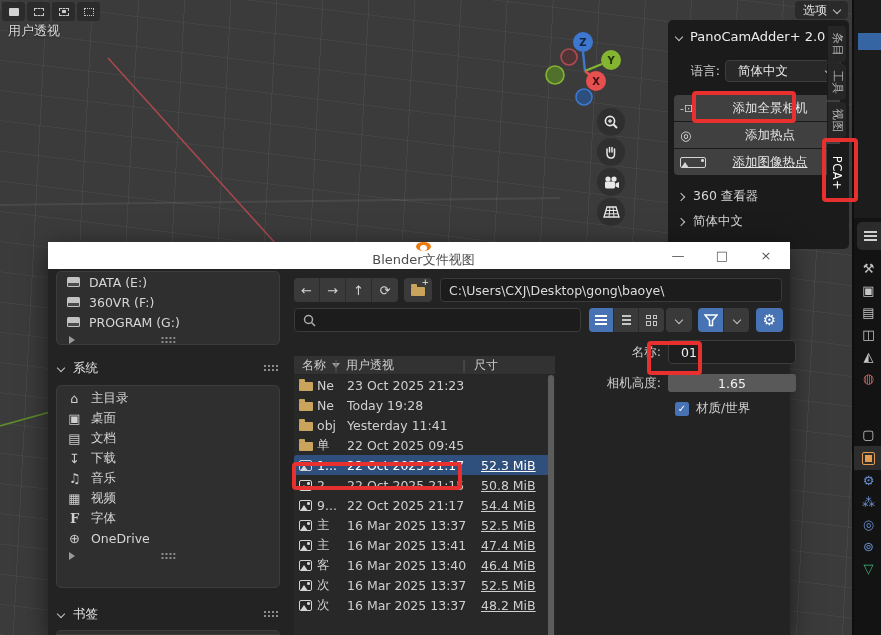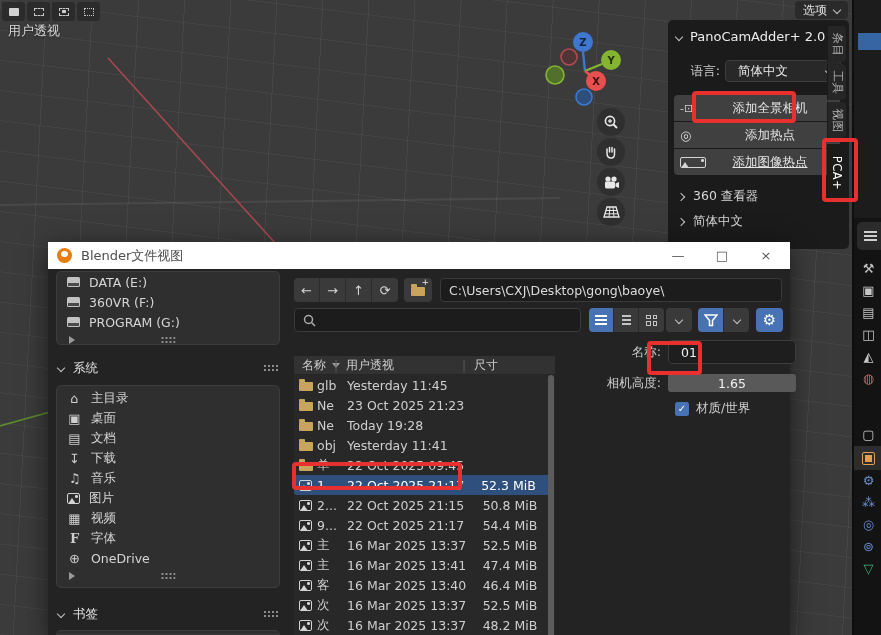--- a/index.html
+++ b/index.html
@@ -50,21 +50,21 @@
   .outliner-sel{position:absolute;left:4px;top:33px;width:25px;height:17px;background:#3665a3;}
   .props{position:absolute;left:0;top:218px;width:29px;height:417px;background:#131313;}
   .ptab-active-top{position:absolute;left:3px;top:4px;width:26px;height:28px;background:#2b2b2b;border-radius:5px 0 0 5px;display:flex;align-items:center;justify-content:center;}
   .picon{position:absolute;left:0;width:29px;height:20px;display:flex;align-items:center;justify-content:center;font-size:13px;}
   .picon.activebg{background:#2d2d2d;height:24px;}
   .obj-icon{width:13px;height:13px;border:1.5px solid #e39d50;border-radius:2px;display:flex;align-items:center;justify-content:center;}
   .obj-icon i{display:block;width:7px;height:7px;background:#e39d50;}
   .propslider{width:13px;height:10px;background:repeating-linear-gradient(#cfcfcf 0 2px, transparent 2px 4px);}
   
   .dialog{left:48px;top:242px;width:742px;height:393px;background:#232323;box-shadow:0 6px 24px rgba(0,0,0,.55);}
-  .dtitle{position:absolute;left:0;top:0;width:100%;height:27px;background:#ffffff;display:flex;align-items:center;}
+  .dtitle{position:absolute;left:0;top:0;width:100%;height:27px;background:#ffffff;display:flex;align-items:center;flex-direction:column;}
   .dlogo{width:15px;height:15px;margin-left:9px;border-radius:50%;background:#e87d0d;position:relative;}
   .dlogo::after{content:"";position:absolute;left:4px;top:3px;width:7px;height:6px;border-radius:50%;background:#fff;}
   .dtitle .ttl{margin-left:9px;font-size:13px;color:#4d4d4d;}
   .winbtn{position:absolute;top:0;width:40px;height:27px;display:flex;align-items:center;justify-content:center;color:#5a5a5a;font-size:13px;}
   
   .sbox{position:absolute;left:8px;width:224px;background:#2f2f2f;border:1px solid #3c3c3c;border-radius:5px;color:#d6d6d6;}
   .sitem{height:20px;display:flex;align-items:center;gap:9px;padding-left:10px;font-size:12.5px;}
   .sfoot{height:16px;display:flex;align-items:center;padding-left:12px;position:relative;}
   .sfoot .tri{width:0;height:0;border-left:6px solid #9a9a9a;border-top:4px solid transparent;border-bottom:4px solid transparent;transform:rotate(0deg);}
   .sfoot .grip{position:absolute;left:50%;transform:translateX(-50%);}
@@ -92,21 +92,21 @@
   .vm-grid{width:11px;height:11px;display:grid;grid-template-columns:1fr 1fr;gap:2px;}
   .vm-grid i{background:transparent;border:1.4px solid #c5c5c5;}
   .fhead{position:absolute;left:0;top:0;width:100%;height:19px;background:#323232;border-bottom:1px solid #262626;color:#cdcdcd;font-size:12px;display:flex;align-items:center;}
   .fsep{position:absolute;top:3px;color:#5a5a5a;}
   .tri-down{display:inline-block;width:0;height:0;border-left:4px solid transparent;border-right:4px solid transparent;border-top:5px solid #9e9e9e;margin-left:6px;}
   .flist{position:absolute;left:0;top:19px;width:100%;bottom:0;background:#282828;overflow:hidden;}
   .frow{height:20px;display:flex;align-items:center;font-size:12.5px;color:#cfcfcf;padding-left:5px;position:relative;}
   .frow .ic{width:18px;display:flex;justify-content:flex-start;}
   .frow .fname{width:30px;overflow:hidden;white-space:nowrap;}
   .frow .fdate{width:134px;}
-  .frow .fsize{flex:1;text-align:center;padding-right:16px;}
+  .frow .fsize{flex:1;text-align:left;padding-right:16px;text-decoration:underline;}
   .frow.sel{background:#2f4f7d;border-radius:3px;color:#fff;margin-right:3px;}
   .scrollbar{position:absolute;top:19px;right:1px;width:6px;bottom:3px;background:#1f1f1f;border-radius:3px;}
   .scrollbar i{position:absolute;left:0;top:0;width:6px;height:98%;background:#5c5c5c;border-radius:3px;}
   
   .dprops{position:absolute;left:528px;top:98px;width:235px;color:#cdcdcd;font-size:12.5px;}
   .prow{display:flex;align-items:center;margin-bottom:8px;}
   .plabel{width:92px;text-align:right;padding-right:7px;}
   .pname{width:128px;height:24px;background:#1e1e1e;border:1px solid #3c3c3c;border-radius:4px;display:flex;align-items:center;padding-left:12px;color:#f0f0f0;}
   .cursorbar{display:inline-block;width:1.5px;height:14px;background:#4aa3ff;margin-left:1px;}
   .pslider{width:128px;height:18px;background:#595959;border-radius:3px;display:flex;align-items:center;justify-content:center;color:#f2f2f2;}
@@ -327,24 +327,20 @@
           </div>
           <div class="sitem">
             <span class="gly">↧</span>
             <span>下载</span>
           </div>
           <div class="sitem">
             <span class="gly">♫</span>
             <span>音乐</span>
           </div>
           <div class="sitem">
-            <span class="icon-img"></span>
-            <span>图片</span>
-          </div>
-          <div class="sitem">
             <span class="gly">▦</span>
             <span>视频</span>
           </div>
           <div class="sitem">
             <span class="gly" style="font-family: &quot;DejaVu Serif&quot;, serif; font-weight: bold;">F</span>
             <span>字体</span>
           </div>
           <div class="sitem">
             <span class="gly">⊕</span>
             <span>OneDrive</span>
@@ -423,28 +419,20 @@
         <span class="fsep" style="left:40px;">|</span>
         <span style="position:absolute;left:52px;">用户透视</span>
         <span class="fsep" style="left:168px;">|</span>
         <span style="position:absolute;left:180px;">尺寸</span>
       </div>
       <div class="flist" id="flist">
           <div class="frow">
             <span class="ic">
               <span class="icon-folder"></span>
             </span>
-            <span class="fname">glb</span>
-            <span class="fdate">Yesterday 11:45</span>
-            <span class="fsize"></span>
-          </div>
-          <div class="frow">
-            <span class="ic">
-              <span class="icon-folder"></span>
-            </span>
             <span class="fname">Ne</span>
             <span class="fdate">23 Oct 2025 21:23</span>
             <span class="fsize"></span>
           </div>
           <div class="frow">
             <span class="ic">
               <span class="icon-folder"></span>
             </span>
             <span class="fname">Ne</span>
             <span class="fdate">Today 19:28</span>

